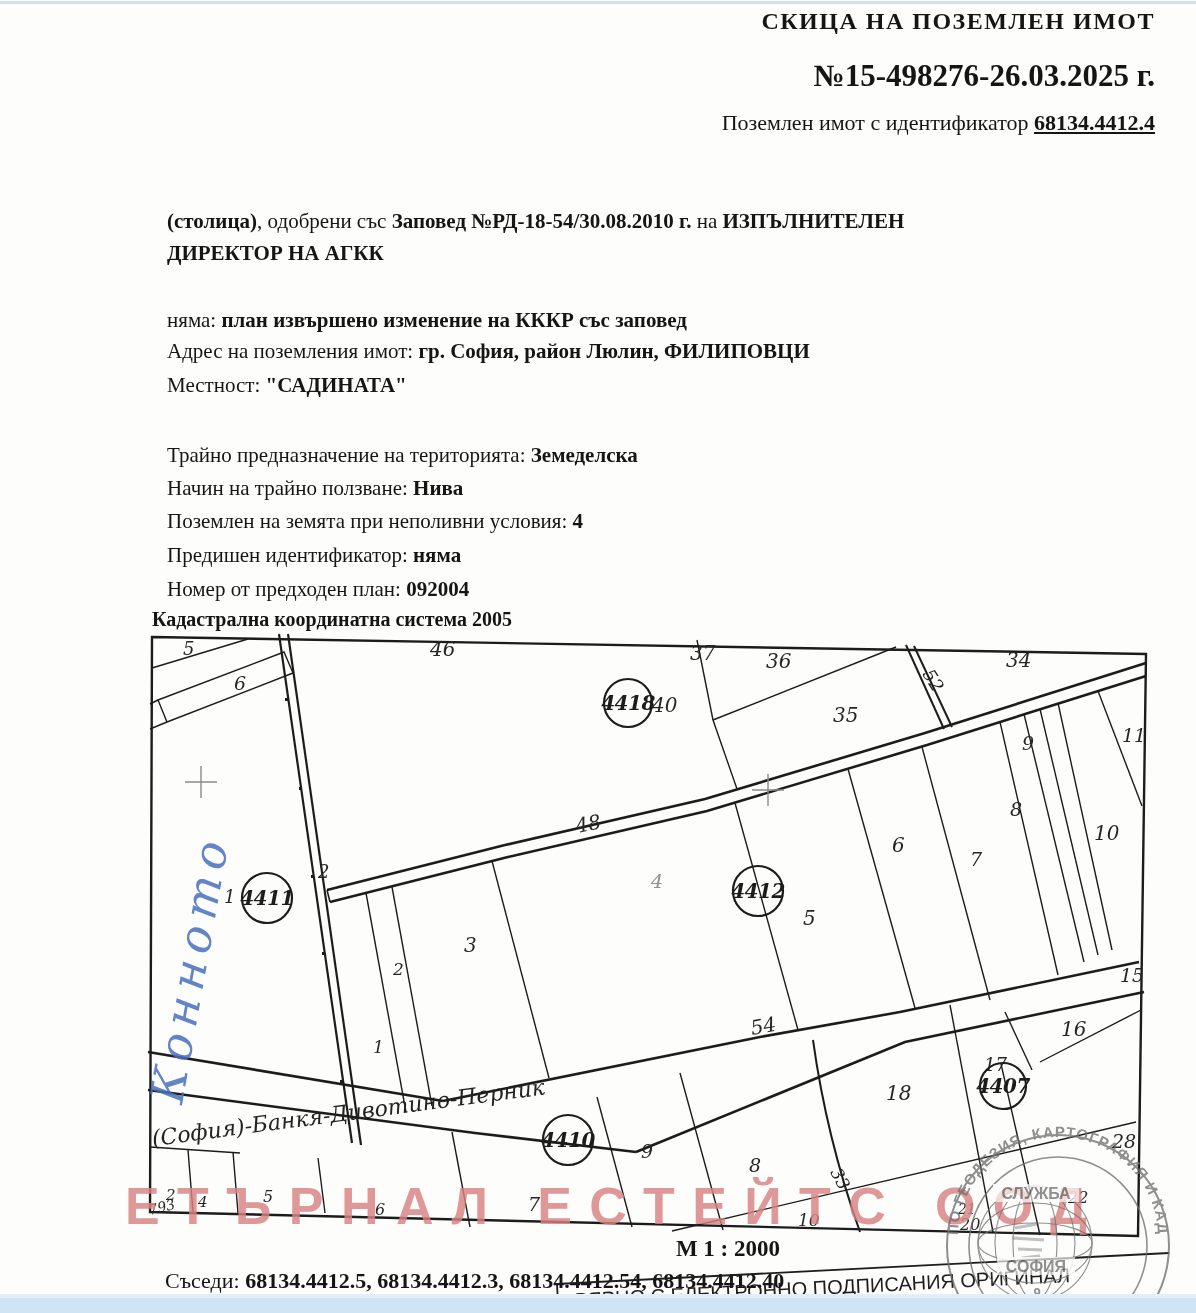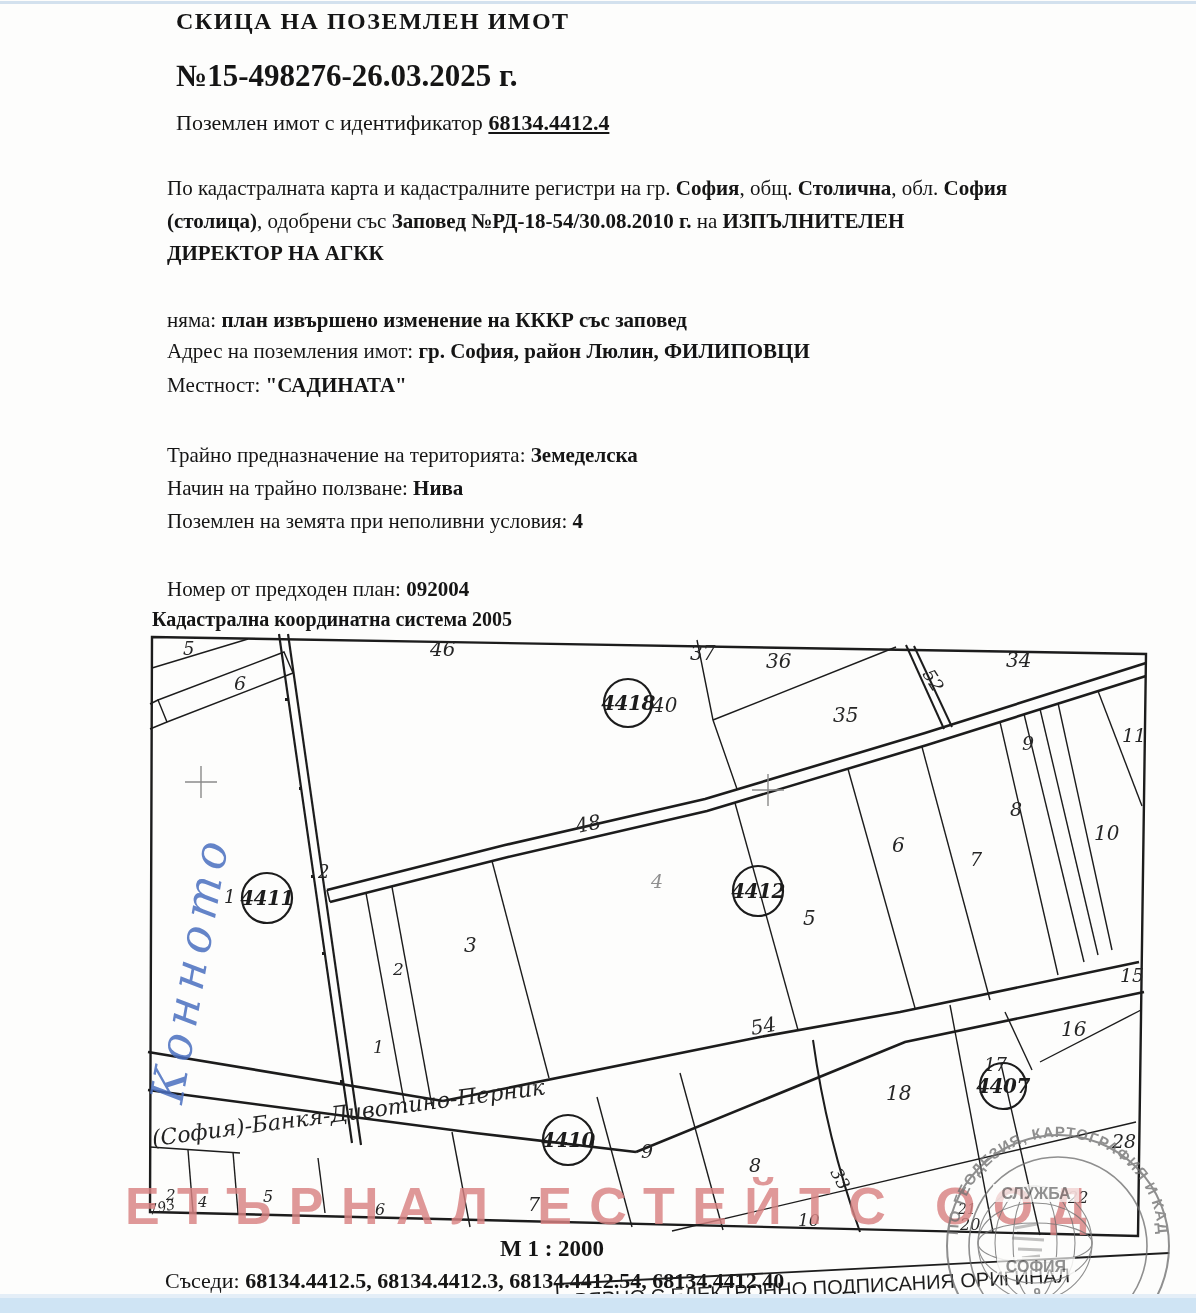--- a/index.html
+++ b/index.html
@@ -1,71 +1,69 @@
 <!DOCTYPE html>
 <html><head>
 <meta charset="utf-8">
 <style>
   html,body{margin:0;padding:0;background:#e9e9e9;}
   .page{position:relative;width:1196px;height:1313px;background:#fdfdfc;overflow:hidden;
         font-family:"Liberation Serif",serif;color:#151515;}
   .scan-top{position:absolute;left:0;top:1px;width:1196px;height:3px;background:#d3e1ee;
             data-x:0;}
-  .hdr{position:absolute;left:176px;width:995px;text-align:left;white-space:nowrap;}
+  .hdr{position:absolute;left:160px;width:995px;text-align:right;white-space:nowrap;}
   .hdr.title{top:8px;font-size:24px;font-weight:bold;letter-spacing:1.5px;}
   .hdr.num{top:58px;font-size:31px;font-weight:bold;}
   .hdr.idline{top:110px;font-size:22px;}
   .hdr.idline .b{font-weight:bold;text-decoration:underline;}
   .tline{position:absolute;left:167px;width:1000px;font-size:21px;white-space:nowrap;}
   .tline .b{font-weight:bold;}
   .coordsys{position:absolute;left:152px;top:608px;font-size:20px;font-weight:bold;}
   .mapsvg{position:absolute;left:0;top:0;pointer-events:none;}
   .plbl{font-family:"DejaVu Serif",serif;font-style:italic;fill:#262626;}
   .faint{fill:#8f8f8f;}
   .circ-t{font-family:"DejaVu Serif",serif;font-style:italic;font-weight:bold;fill:#1c1c1c;}
   .roadname{font-family:"DejaVu Serif",serif;font-style:italic;font-size:22px;fill:#222;}
   .handw{font-family:"DejaVu Serif",serif;font-style:italic;fill:#4a6fc0;opacity:.85;letter-spacing:7px;}
   .wm{font-family:"Liberation Sans",sans-serif;font-weight:bold;fill:#d98383;opacity:.82;letter-spacing:3px;}
   .cert{font-family:"Liberation Sans",sans-serif;font-size:20px;fill:#1d1d1d;}
   .stamp-t{font-family:"Liberation Sans",sans-serif;font-weight:bold;fill:#6f6f6f;}
-  .fscale{position:absolute;left:500px;top:1236px;width:280px;text-align:left;
+  .fscale{position:absolute;left:500px;top:1236px;width:280px;text-align:right;
           font-size:23px;font-weight:bold;white-space:nowrap;}
   .fneigh{position:absolute;left:165px;top:1268px;font-size:22px;white-space:nowrap;}
   .fneigh .b{font-weight:bold;}
 </style>
 </head>
 <body>
 
 <div class="page">
 
   <div class="scan-top"></div>
 
   <div class="hdr title">СКИЦА НА ПОЗЕМЛЕН ИМОТ</div>
   <div class="hdr num">№15-498276-26.03.2025 г.</div>
   <div class="hdr idline">
     <span>Поземлен имот с идентификатор </span><span class="b">68134.4412.4</span>
   </div>
 
-  <div class="tline" style="top:176px">
-    <span>По кадастралната карта и кадастралните регистри на гр. </span><span class="b">София</span><span>, общ. </span><span class="b">Столична</span><span>, обл. </span><span class="b">София</span>
-  </div>
   <div class="tline" style="top:209px">
     <span class="b">(столица)</span><span>, одобрени със </span><span class="b">Заповед №РД-18-54/30.08.2010 г.</span><span> на </span><span class="b">ИЗПЪЛНИТЕЛЕН</span>
   </div>
   <div class="tline b" style="top:241px;font-weight:bold">ДИРЕКТОР НА АГКК</div>
 
   <div class="tline" style="top:308px">
     <span>няма: </span><span class="b">план извършено изменение на КККР със заповед</span>
   </div>
 
   <div class="tline" style="top:339px"><span>Адрес на поземления имот: </span><span class="b">гр. София, район Люлин, ФИЛИПОВЦИ</span></div>
   <div class="tline" style="top:373px"><span>Местност: </span><span class="b">"САДИНАТА"</span></div>
   <div class="tline" style="top:443px"><span>Трайно предназначение на територията: </span><span class="b">Земеделска</span></div>
   <div class="tline" style="top:476px"><span>Начин на трайно ползване: </span><span class="b">Нива</span></div>
   <div class="tline" style="top:509px"><span>Поземлен на земята при неполивни условия: </span><span class="b">4</span></div>
+  <div class="tline" style="top:543px"><span>Предишен идентификатор: </span><span class="b">няма</span></div>
   <div class="tline" style="top:577px"><span>Номер от предходен план: </span><span class="b">092004</span></div>
 
   <div class="coordsys">Кадастрална координатна система 2005</div>
 
   <div class="fscale">М 1 : 2000</div>
   <div class="fneigh">
     <span>Съседи: </span><span class="b">68134.4412.5, 68134.4412.3, 68134.4412.54, 68134.4412.40</span>
   </div>
 
   <svg id="map-canvas" class="mapsvg" width="1196" height="1313" viewBox="0 0 1196 1313">

